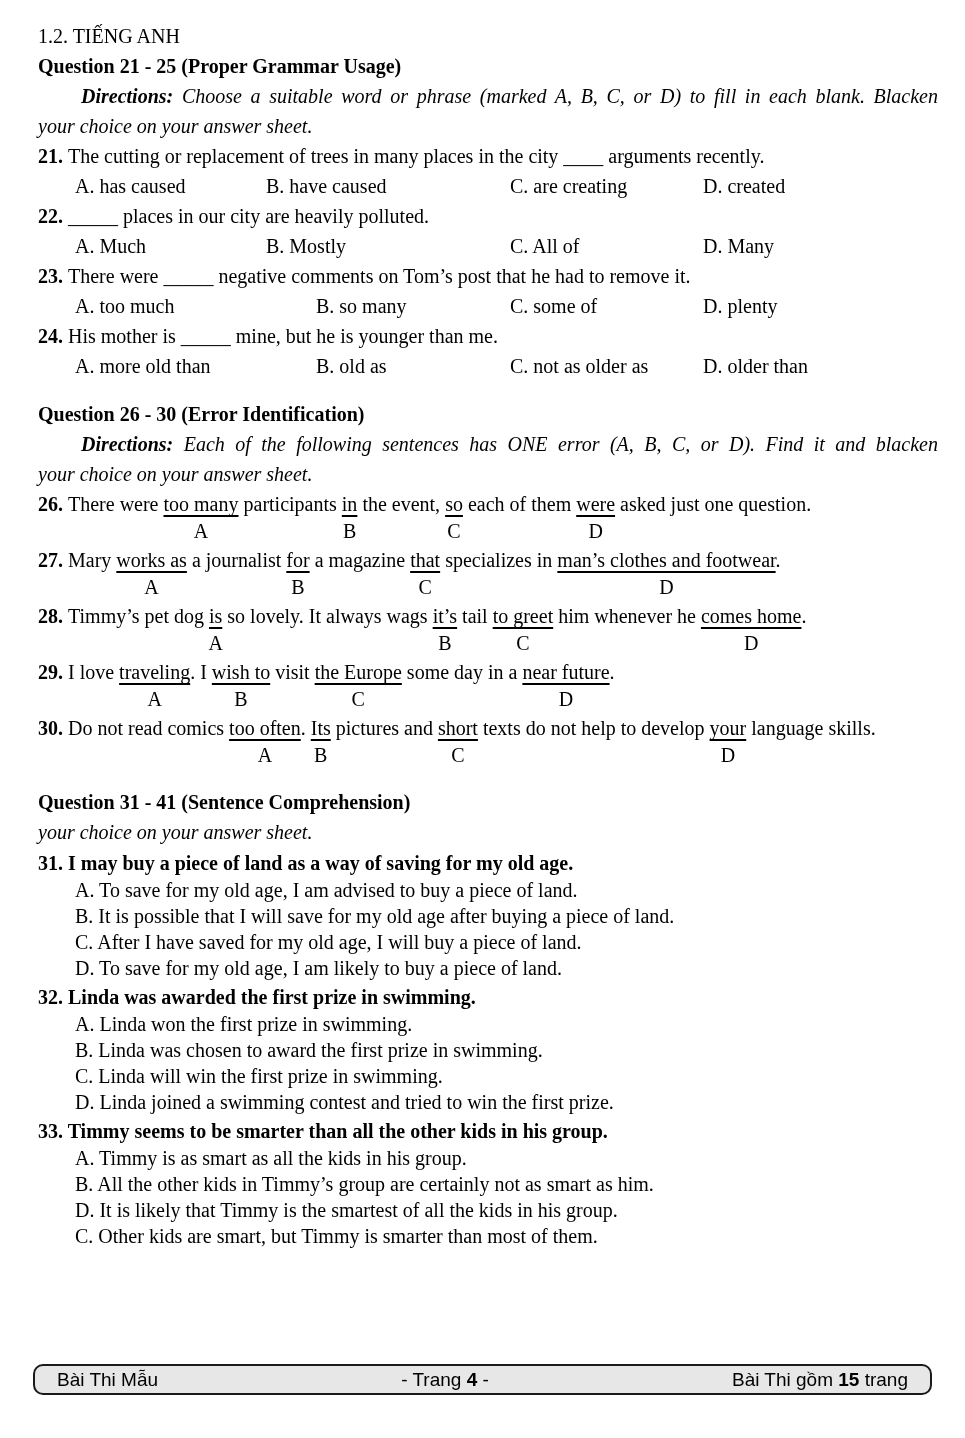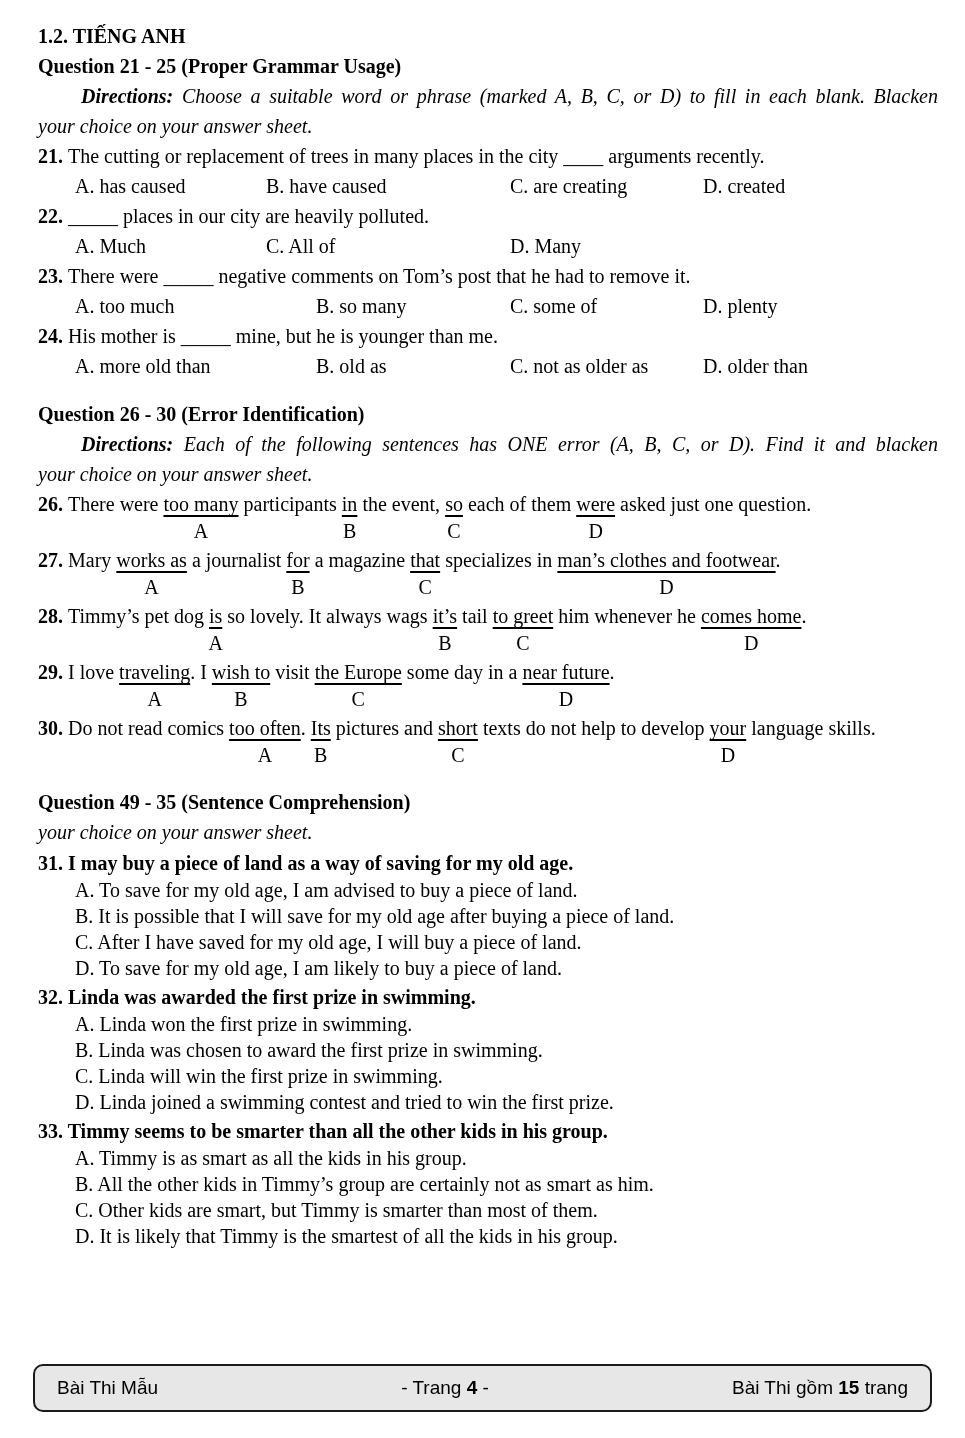--- a/index.html
+++ b/index.html
@@ -7,21 +7,21 @@
     width: 965px; height: 1438px;
     position: relative;
     background: #ffffff;
     color: #000;
     font-family: "Liberation Serif", "DejaVu Serif", serif;
     font-size: 20px;
     overflow: hidden;
   }
   .content { padding: 21px 27px 0 38px; }
 
-  .doc-title { font-weight: bold; line-height: 30px; }
+  .doc-title { font-weight: normal; line-height: 30px; }
 
   .sec-heading { font-weight: bold; line-height: 30px; }
   .sec-error, .sec-restate { margin-top: 18px; }
 
   .dir { font-style: italic; line-height: 30px; }
   .dir-l1 { text-align: justify; text-align-last: justify; }
   .dir-label { font-weight: bold; margin-left: 43px; }
 
   .q-line { line-height: 30px; white-space: nowrap; }
   .qnum { font-weight: bold; }
@@ -46,21 +46,21 @@
     position: absolute; top: 0;
     transform: translateX(-50%);
     line-height: 24px;
   }
 
   .restate-stem { font-weight: bold; line-height: 28px; white-space: nowrap; margin-top: 2px; }
   .r-opt { padding-left: 37px; line-height: 26px; white-space: nowrap; }
 
   .page-footer {
     position: absolute;
-    left: 33px; right: 33px; top: 1364px; height: 48px;
+    left: 33px; right: 33px; top: 1364px; height: 31px;
     box-sizing: border-box;
     background: #e7e7e7;
     border: 2px solid #1a1a1a;
     border-radius: 10px;
     display: flex; align-items: center; justify-content: space-between;
     padding: 0 22px;
     font-family: "Liberation Sans", "DejaVu Sans", sans-serif;
     font-size: 19px;
   }
   .page-footer b { font-weight: bold; }
@@ -81,20 +81,21 @@
             <span class="opt">A. has caused</span>
             <span class="opt">B. have caused</span>
             <span class="opt">C. are creating</span>
             <span class="opt">D. created</span>
           </div>
         </div>
         <div class="mcq mcq-22">
           <div class="q-line"><span class="qnum">22. </span><span>_____ places in our city are heavily polluted.</span></div>
           <div class="opts">
             <span class="opt">A. Much</span>
+            <span class="opt">B. Mostly</span>
             <span class="opt">C. All of</span>
             <span class="opt">D. Many</span>
           </div>
         </div>
         <div class="mcq mcq-23">
           <div class="q-line"><span class="qnum">23. </span><span>There were _____ negative comments on Tom’s post that he had to remove it.</span></div>
           <div class="opts">
             <span class="opt">A. too much</span>
             <span class="opt">B. so many</span>
             <span class="opt">C. some of</span>
@@ -155,42 +156,42 @@
           <div class="q-line sentence"><span class="qnum">30. </span>Do not read comics <span class="u">too often</span>. <span class="u">Its</span> pictures and <span class="u">short</span> texts do not help to develop <span class="u">your</span> language skills.</div>
           <div class="letters">
             <span class="letter" style="left: 226.906px;">A</span>
             <span class="letter" style="left: 282.734px;">B</span>
             <span class="letter" style="left: 419.922px;">C</span>
             <span class="letter" style="left: 689.898px;">D</span>
           </div>
         </div>
       </section>
       <section class="sec sec-restate">
-        <div class="sec-heading">Question 49 - 35 (Sentence Comprehension)</div>
+        <div class="sec-heading">Question 31 - 41 (Sentence Comprehension)</div>
         <div class="dir">your choice on your answer sheet.</div>
         <div class="restate-q">
           <div class="restate-stem"><span class="qnum">31. </span><span>I may buy a piece of land as a way of saving for my old age.</span></div>
           <div class="r-opt">A. To save for my old age, I am advised to buy a piece of land.</div>
           <div class="r-opt">B. It is possible that I will save for my old age after buying a piece of land.</div>
           <div class="r-opt">C. After I have saved for my old age, I will buy a piece of land.</div>
           <div class="r-opt">D. To save for my old age, I am likely to buy a piece of land.</div>
         </div>
         <div class="restate-q">
           <div class="restate-stem"><span class="qnum">32. </span><span>Linda was awarded the first prize in swimming.</span></div>
           <div class="r-opt">A. Linda won the first prize in swimming.</div>
           <div class="r-opt">B. Linda was chosen to award the first prize in swimming.</div>
           <div class="r-opt">C. Linda will win the first prize in swimming.</div>
           <div class="r-opt">D. Linda joined a swimming contest and tried to win the first prize.</div>
         </div>
         <div class="restate-q">
           <div class="restate-stem"><span class="qnum">33. </span><span>Timmy seems to be smarter than all the other kids in his group.</span></div>
           <div class="r-opt">A. Timmy is as smart as all the kids in his group.</div>
           <div class="r-opt">B. All the other kids in Timmy’s group are certainly not as smart as him.</div>
+          <div class="r-opt">D. It is likely that Timmy is the smartest of all the kids in his group.</div>
           <div class="r-opt">C. Other kids are smart, but Timmy is smarter than most of them.</div>
-          <div class="r-opt">D. It is likely that Timmy is the smartest of all the kids in his group.</div>
         </div>
       </section>
     </div>
 </div>
 
 <div class="page-footer">
   <span>Bài Thi Mẫu</span>
   <span><span>- Trang </span><b>4</b><span> -</span></span>
   <span><span>Bài Thi gồm </span><b>15</b><span> trang</span></span>
 </div>

